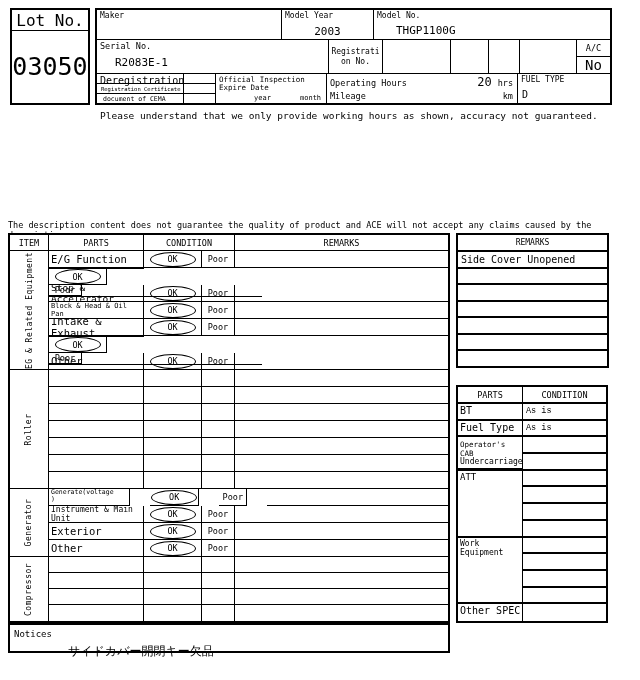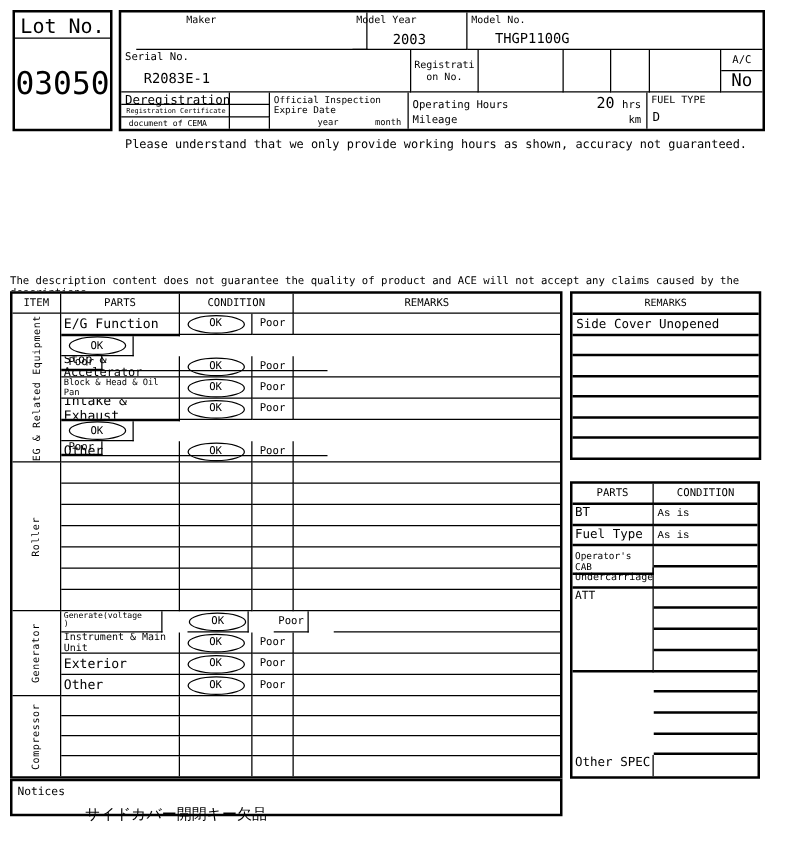--- a/index.html
+++ b/index.html
@@ -34,21 +34,21 @@
 
 <div id="canvas">
 
   <div class="box" style="left:10px;top:8px;width:80px;height:97px;">
     <div style="height:21px;border-bottom:1px solid #000;box-sizing:border-box;" class="ctr">Lot No.</div>
     <div class="ctr" style="height:70px;font-size:25px;">03050</div>
   </div>
 
   <div class="box" style="left:95px;top:8px;width:517px;height:97px;">
 
-    <div class="cell" style="left:12px;top:0;width:185px;height:30px;padding-left:37px;">
+    <div class="cell" style="left:0;top:0;width:185px;height:30px;">
       <span class="lbl">Maker</span>
     </div>
     <div class="cell" style="left:185px;top:0;width:92px;height:30px;">
       <span class="lbl">Model Year</span>
       <div style="position:absolute;bottom:1px;left:0;width:100%;text-align:center;font-size:11px;">2003</div>
     </div>
     <div class="cell nr" style="left:277px;top:0;width:236px;height:30px;">
       <span class="lbl">Model No.</span>
       <div style="position:absolute;bottom:2px;left:22px;font-size:11px;">THGP1100G</div>
     </div>
@@ -315,29 +315,30 @@
   </div>
 
   <div class="box" style="left:456px;top:385px;width:152px;height:238px;">
     <div class="ctr" style="position:absolute;left:0;top:0;width:65px;height:17px;border-right:1px solid #000;border-bottom:2px solid #000;box-sizing:border-box;font-size:8.5px;">PARTS</div>
     <div class="ctr" style="position:absolute;left:65px;top:0;width:83px;height:17px;border-bottom:2px solid #000;box-sizing:border-box;font-size:8.5px;">CONDITION</div>
 
     <div class="spl" style="top:17px;height:17px;font-size:10px;">BT</div>
     <div class="spr" style="top:17px;height:17px;">As is</div>
     <div class="spl" style="top:34px;height:16px;font-size:10px;">Fuel Type</div>
     <div class="spr" style="top:34px;height:16px;">As is</div>
-    <div class="spl" style="top:50px;height:23px;font-size:7.5px;padding-top:3px;">Operator's CAB</div>
+    <div class="spl" style="top:50px;height:33px;font-size:7.5px;padding-top:3px;">Operator's CAB</div>
     <div class="spr" style="top:50px;height:17px;"></div>
     <div class="spl" style="top:67px;height:17px;font-size:8px;padding-top:3px;">Undercarriage</div>
     <div class="spr" style="top:67px;height:17px;"></div>
     <div class="spl" style="top:84px;height:67px;font-size:9px;">ATT</div>
     <div class="spr" style="top:84px;height:16px;"></div>
     <div class="spr" style="top:100px;height:17px;"></div>
     <div class="spr" style="top:117px;height:17px;"></div>
     <div class="spr" style="top:134px;height:17px;"></div>
+    <div class="spl" style="top:151px;height:66px;font-size:8px;">Work Equipment</div>
     <div class="spr" style="top:151px;height:16px;"></div>
     <div class="spr" style="top:167px;height:17px;"></div>
     <div class="spr" style="top:184px;height:17px;"></div>
     <div class="spr" style="top:201px;height:16px;"></div>
     <div class="spl nb" style="top:217px;height:17px;font-size:10px;border-bottom:none;">Other SPEC</div>
     <div class="spr nb" style="top:217px;height:17px;border-bottom:none;"></div>
   </div>
 
   <div class="box" style="left:8px;top:623px;width:442px;height:30px;">
     <span style="position:absolute;left:4px;top:4px;font-size:9px;">Notices</span>

